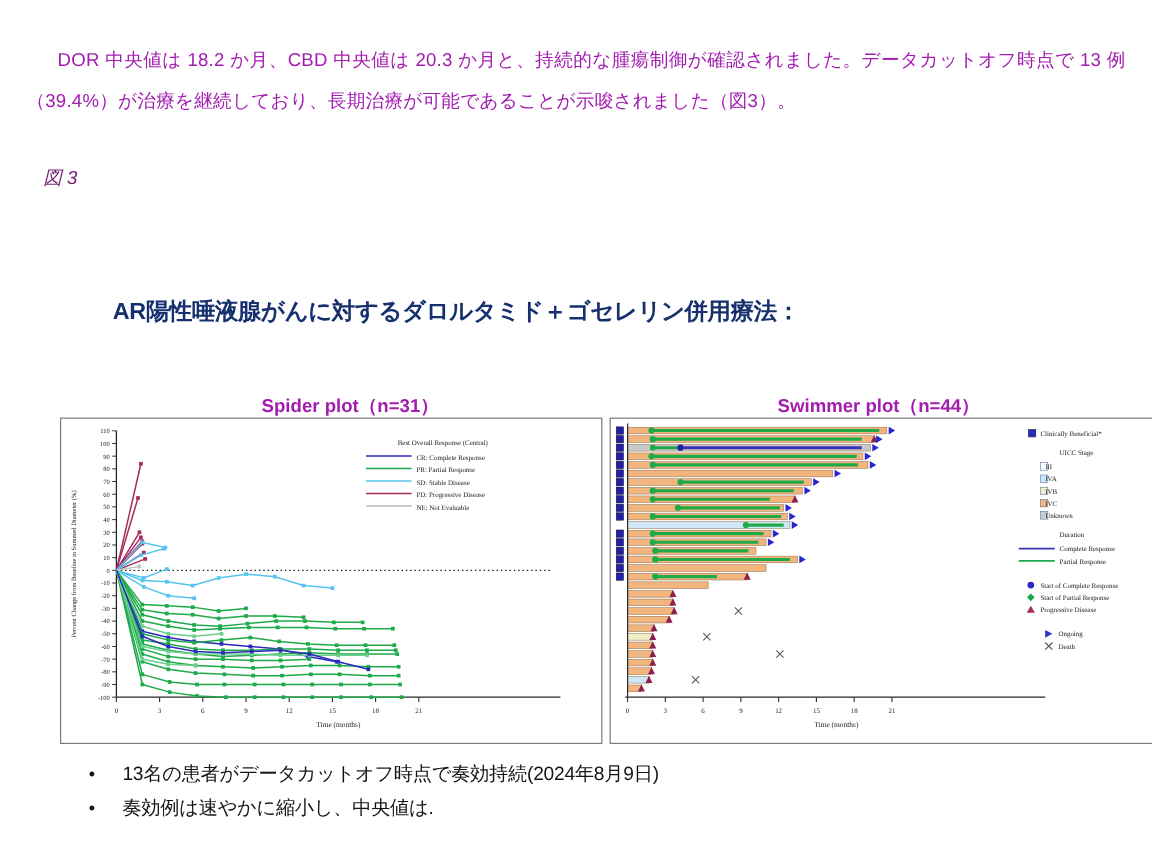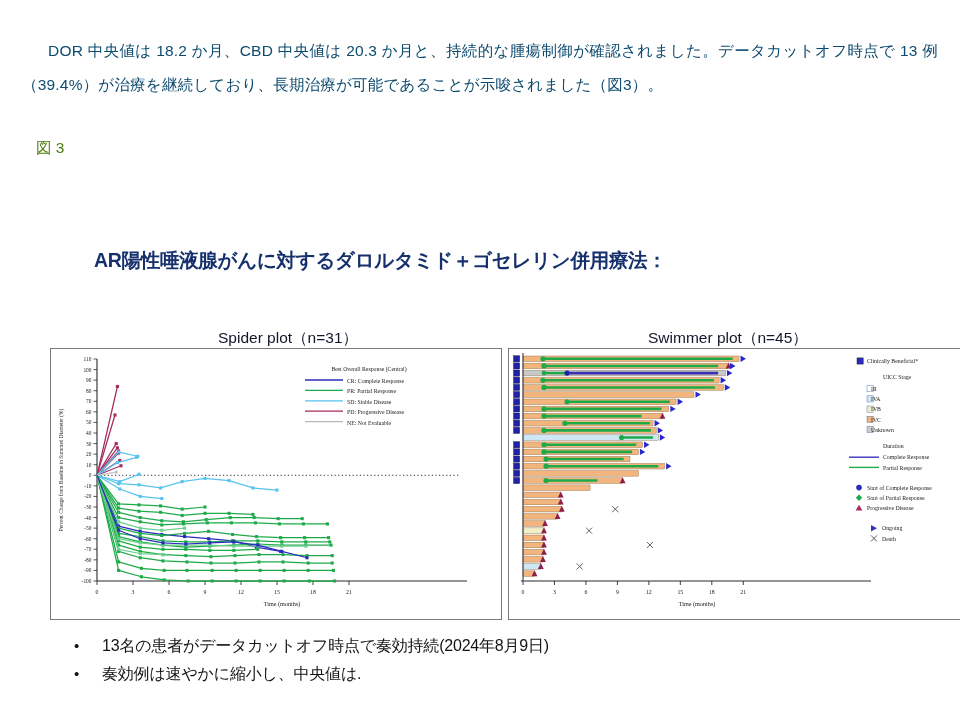--- a/index.html
+++ b/index.html
@@ -13,28 +13,29 @@
     position:relative;
   }
 
   
   #doc-body{padding:18px 22px 0 22px;}
   .para{
     font-size:15.5px;
     line-height:34px;
     letter-spacing:.2px;
     text-align:justify;
-    color:#0c4a6e;
+    color:#a21caf;
   }
   .para .indent{display:inline-block;width:26px;}
 
   #fig-caption{
     margin:36px 0 0 14px;
     font-size:15.5px;
-    color:#4d7c0f;
+    color:#701a75;
+    font-style:italic;
   }
 
   
   #figure-slide{
     position:absolute;
     left:0;top:228px;
     width:960px;height:492px;
     background:#fff;
     margin-left:28px;
   }
@@ -43,21 +44,21 @@
     width:800px;
     font-size:19.5px;
     font-weight:bold;
     line-height:25px;
     color:#16306e;
     letter-spacing:-.3px;
   }
 
   .panel-head{
     position:absolute;
-    font-size:15.5px;font-weight:normal;color:#0f172a;
+    font-size:15.5px;font-weight:bold;color:#a21caf;
     white-space:nowrap;
   }
   #spider-head{left:190px;top:100px;}
   #swimmer-head{left:620px;top:100px;}
 
   
   #charts{
     position:absolute;left:22px;top:120px;
     width:916px;height:272px;
     background:#fff;
@@ -94,21 +95,21 @@
   <div id="fig-caption">図 3</div>
 </div>
 
 <div id="figure-slide">
 
   <div id="slide-title">
     <div>AR陽性唾液腺がんに対するダロルタミド＋ゴセレリン併用療法：</div>
   </div>
 
   <div class="panel-head" id="spider-head">Spider plot（n=31）</div>
-  <div class="panel-head" id="swimmer-head">Swimmer plot（n=45）</div>
+  <div class="panel-head" id="swimmer-head">Swimmer plot（n=44）</div>
 
   <div id="charts">
 
     <div class="chart-box" id="spider-box">
       <svg id="spider-svg" width="450" height="270" viewBox="0 0 450 270">
           <line x1="42.5" y1="10" x2="46" y2="10" stroke="#2a2a2a" stroke-width="0.8"></line>
           <text x="40.5" y="12" class="tiny" text-anchor="end">110</text>
           <line x1="42.5" y1="20.571428571428584" x2="46" y2="20.571428571428584" stroke="#2a2a2a" stroke-width="0.8"></line>
           <text x="40.5" y="22.571428571428584" class="tiny" text-anchor="end">100</text>
           <line x1="42.5" y1="31.14285714285714" x2="46" y2="31.14285714285714" stroke="#2a2a2a" stroke-width="0.8"></line>

